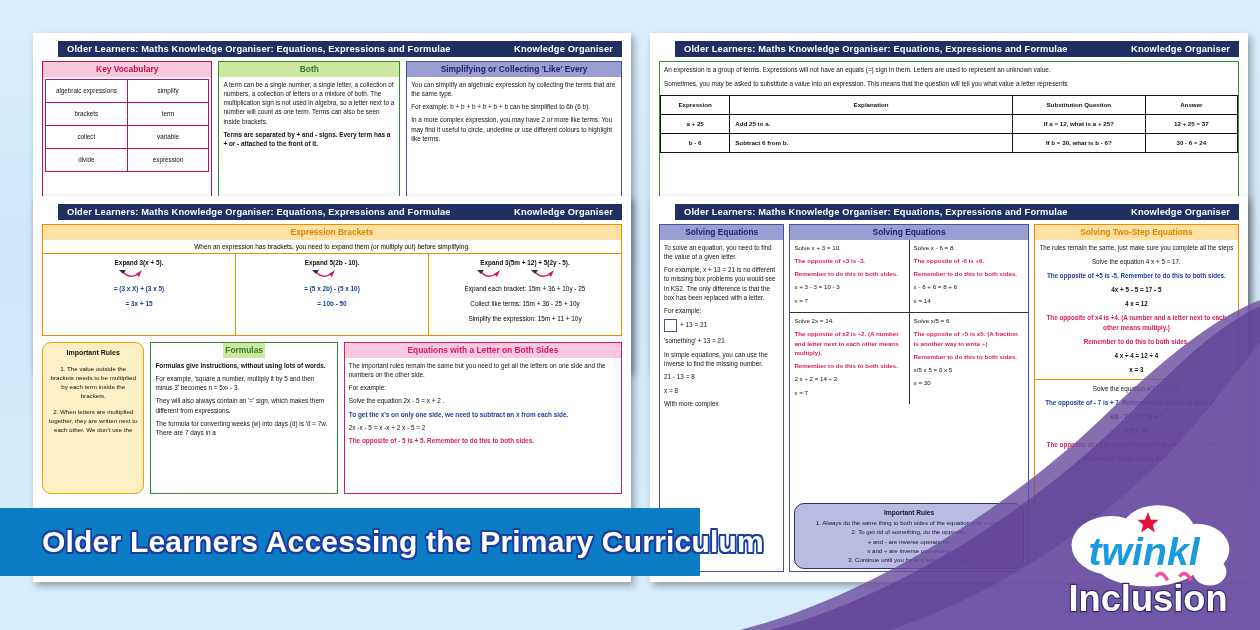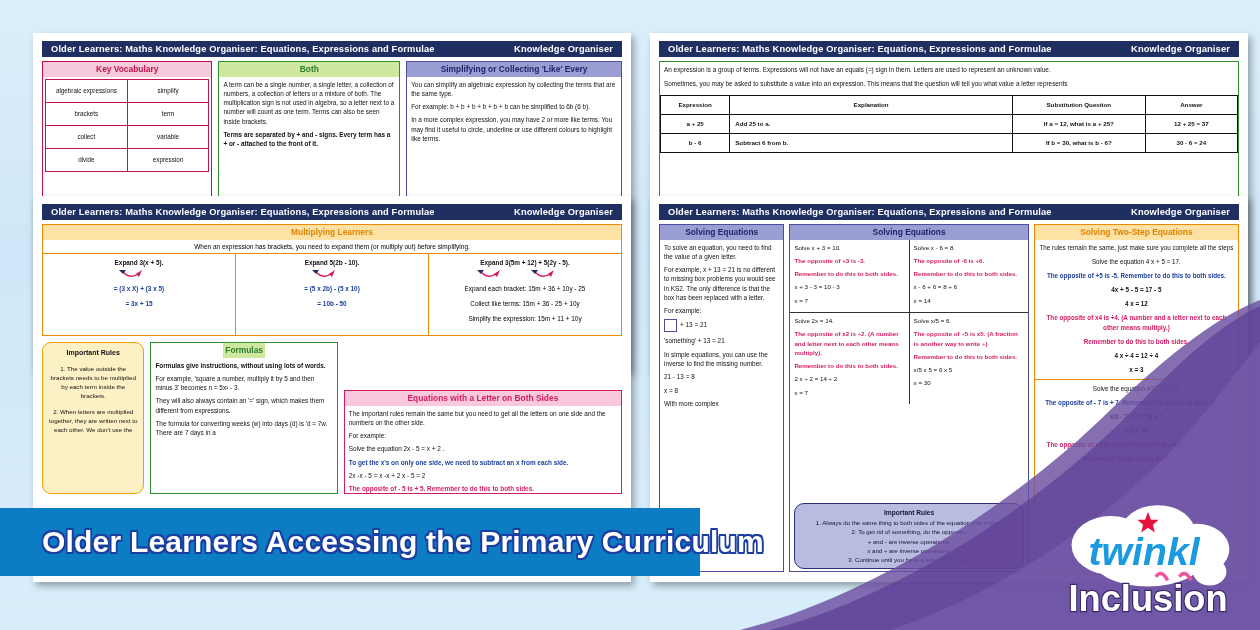--- a/index.html
+++ b/index.html
@@ -22,21 +22,21 @@
   }
   .sheet.tl { left:33px;  top:33px;  width:598px; height:338px; }
   .sheet.tr { left:650px; top:33px;  width:598px; height:338px; }
   .sheet.bl { left:33px;  top:196px; width:598px; height:386px; z-index:4;}
   .sheet.br { left:650px; top:196px; width:598px; height:386px; z-index:4;}
 
   .doc-header {
     background:#1f2f62; color:#fff;
     display:flex; align-items:center; justify-content:space-between;
     padding:3px 9px; font-weight:bold; font-size:9.3px;
-    letter-spacing:.15px; flex:0 0 auto;
+    letter-spacing:.15px; flex:0 0 auto;margin-left:16px;
   }
   .doc-header .ttl { white-space:nowrap; }
   .doc-header .ko { white-space:nowrap; }
 
   .doc-body { flex:1 1 auto; padding-top:4px; overflow:hidden; position:relative; }
 
   
   .panel { border:1.4px solid #333; background:#fff; display:flex; flex-direction:column; overflow:hidden; }
   .panel > .p-head {
     text-align:center; font-weight:bold; font-size:8.4px; padding:2px 2px;
@@ -48,21 +48,21 @@
 
   
   .pink   { border-color:#c4104a; }
   .pink   > .p-head { background:#f6c9dc; color:#c4104a; }
   .green  { border-color:#2f8f2f; }
   .green  > .p-head { background:#cfe8a0; color:#2f7d2f; }
   .periw  { border-color:#4b4f9e; }
   .periw  > .p-head { background:#9a9ed3; color:#22246b; }
   .orange { border-color:#f08a00; }
   .orange > .p-head { background:#fde1a5; color:#e08400; }
-  .rose   { border-color:#d41c63;margin-top:48px; }
+  .rose   { border-color:#d41c63; }
   .rose   > .p-head { background:#f9c8de; color:#d41c63; }
 
   
   .tl-cols { display:flex; gap:6px; height:100%; }
   .tl-cols > .panel { }
   .col-vocab { width:30%; }
   .col-terms { width:32%; }
   .col-simp  { width:38%; }
 
   table.vocab { border-collapse:collapse; width:100%; font-size:6.3px; }
@@ -250,21 +250,21 @@
   </div>
 
   <div class="sheet bl">
     <div class="doc-header">
       <span class="ttl">Older Learners: Maths Knowledge Organiser: Equations, Expressions and Formulae</span>
       <span class="ko">Knowledge Organiser</span>
     </div>
     <div class="doc-body">
 
       <div class="panel orange">
-        <div class="p-head">Multiplying Learners</div>
+        <div class="p-head">Expression Brackets</div>
         <div class="mb-intro">When an expression has brackets, you need to expand them (or multiply out) before simplifying.</div>
         <div class="mb-cols">
           <div class="mb-col">
             <div class="mb-q">Expand 3(x + 5).</div>
             <svg class="arc" width="52" height="11" viewBox="0 0 52 11">
               <path d="M10 3 Q18 11 26 4" stroke="#d41c63" stroke-width="1.4" fill="none"></path>
               <path d="M6 1 L13 1 L10 5 Z" fill="#1f2f62"></path>
               <path d="M29 1 L23 5 L26 8 Z" fill="#d41c63"></path>
             </svg>
             <div class="line blue">= (3 x X)  +  (3 x 5)</div>

